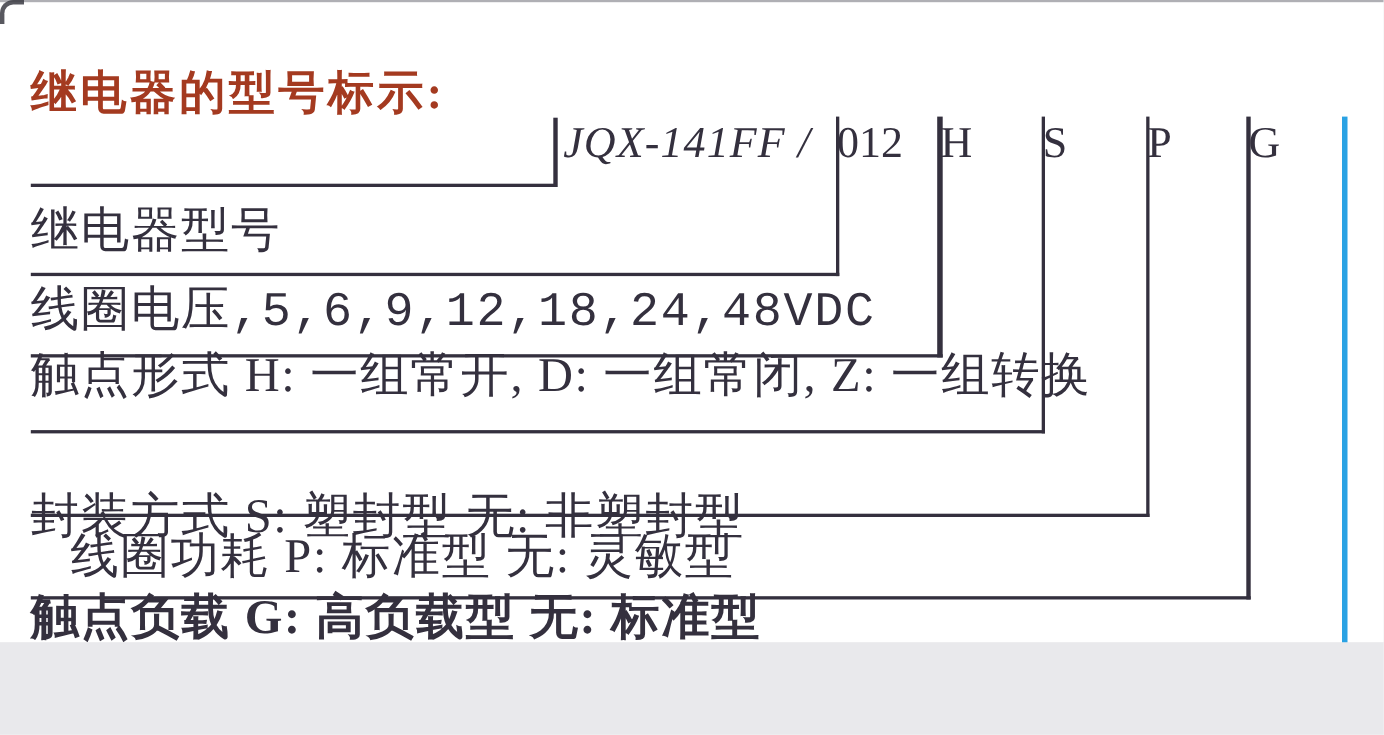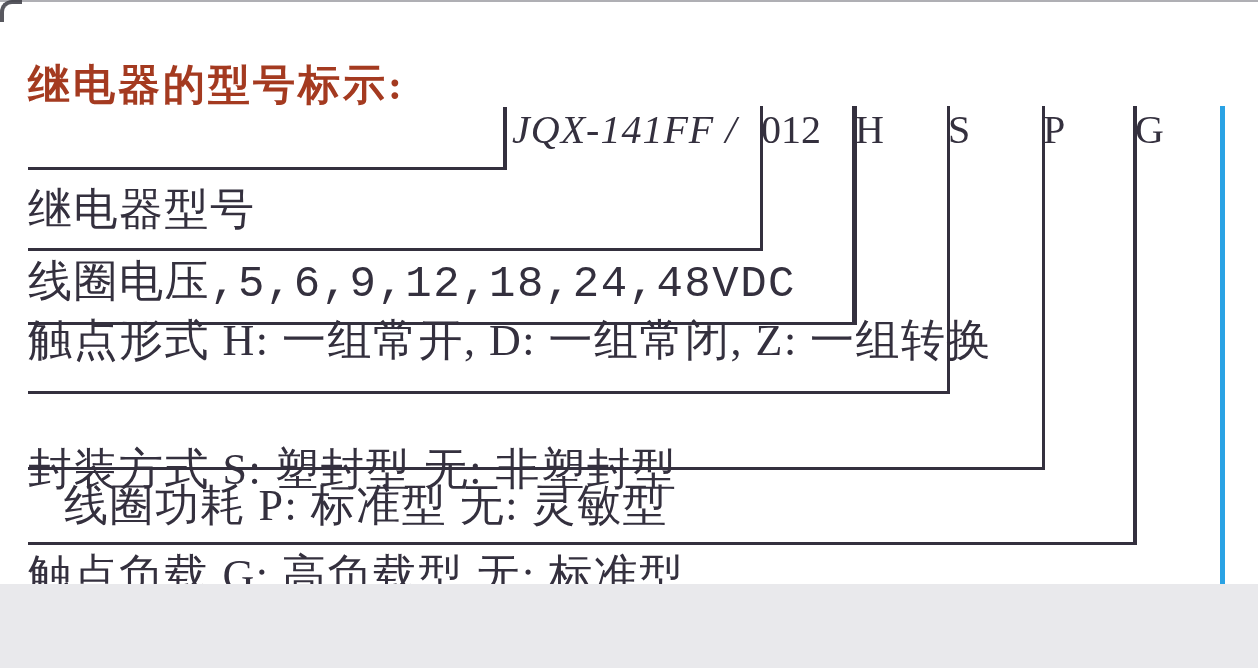--- a/index.html
+++ b/index.html
@@ -55,21 +55,21 @@
   .lbl{
     position:absolute;left:28px;
     font-size:44px;line-height:44px;
     letter-spacing:1.5px;white-space:nowrap;
   }
   .l1{top:188px;}
   .l2{top:262px;font-family:Liberation Mono, monospace;}
   .l3{top:319px;}
   .l4{top:432px;margin-top:16px;}
   .l5{top:484px;margin-left:36px;}
-  .l6{top:554px;}
+  .l6{top:539px;font-weight:bold;}
 </style>
 </head>
 <body>
 
 <div class="page">
 
   <div class="edge-top"></div>
   <div class="corner-tl"></div>
 
   <div class="title">继电器的型号标示:</div>

